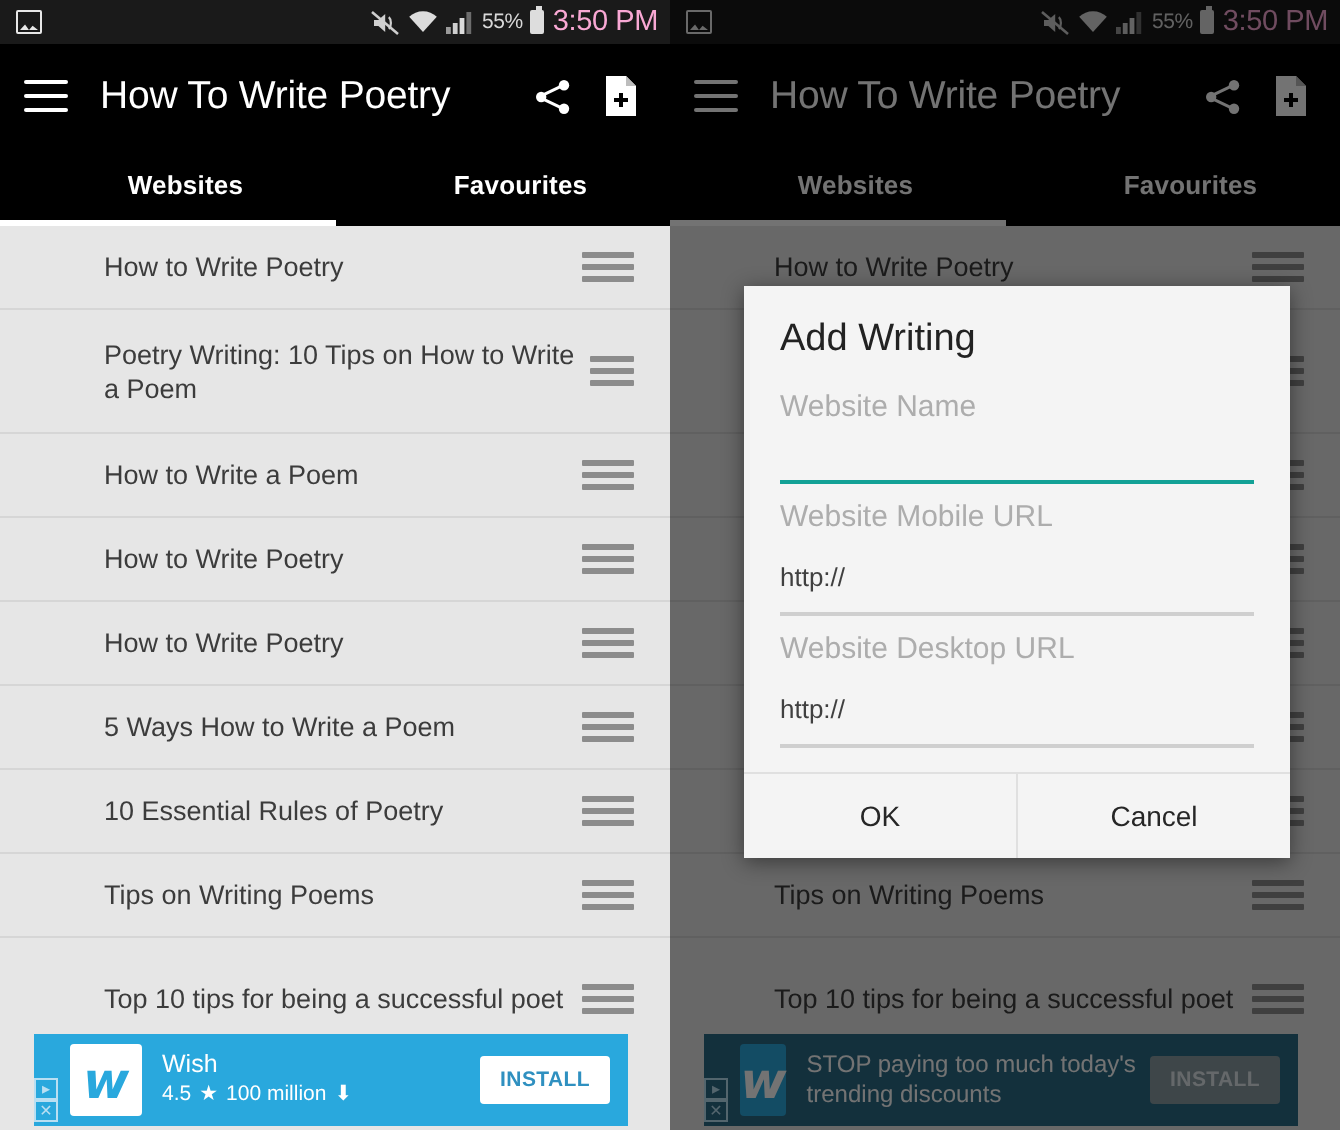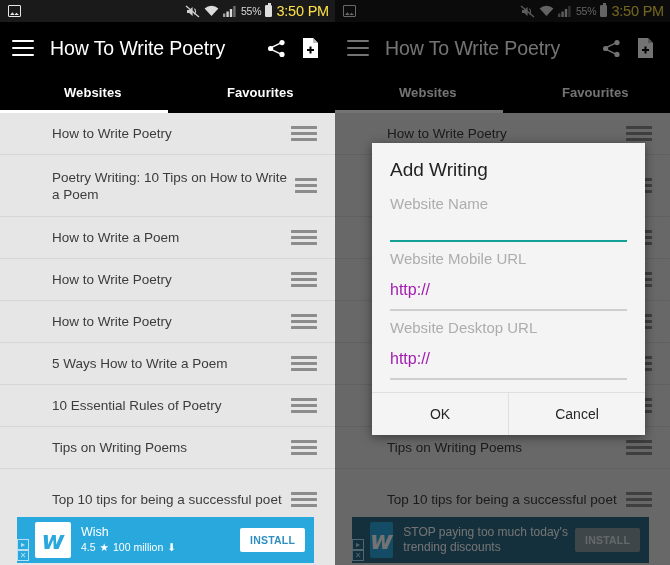--- a/index.html
+++ b/index.html
@@ -31,21 +31,21 @@
     clip-path: polygon(0 100%, 28% 30%, 50% 100%, 70% 46%, 100% 100%);
   }
   .sb-battery-pct { font-size: 10.5px; letter-spacing: -0.2px; color: #d8d8d8; }
   .sb-battery {
     width: 7px; height: 12px; border: 1.4px solid #dddddd; border-radius: 1px;
     position: relative; background: #dddddd;
   }
   .sb-battery::before {
     content: ""; position: absolute; top: -3px; left: 1.5px; width: 3px; height: 2px; background: #dddddd;
   }
-  .sb-time { font-size: 14.5px; color: #fde047; letter-spacing: -0.2px; }
+  .sb-time { font-size: 14.5px; color: #f9a8d4; letter-spacing: -0.2px; }
   .ic-wifi, .ic-signal, .ic-mute { display: block; }
 
   
   .appbar { height: 52px; background: #000000; display: flex; align-items: center; padding: 0 12px; }
   .hamburger { width: 22px; height: 16px; display: flex; flex-direction: column; justify-content: space-between; cursor: pointer; }
   .hamburger span { display: block; height: 2px; background: #ffffff; border-radius: 1px; }
   .app-title {
     color: #ffffff; font-size: 19.5px; font-weight: 500; margin-left: 16px; white-space: nowrap;
     letter-spacing: -0.1px;
   }
@@ -106,21 +106,21 @@
   
   .scrim { position: absolute; inset: 0; background: rgba(0,0,0,0.55); }
   .dialog {
     position: absolute; left: 37px; top: 143px; width: 273px;
     background: #f4f4f4; box-shadow: 0 2px 10px rgba(0,0,0,0.45);
     display: flex; flex-direction: column;
   }
   .dlg-title { font-size: 19px; color: #222222; padding: 16px 18px 6px 18px; }
   .dlg-field { padding: 0 18px; }
   .dlg-label { font-size: 15px; color: #adadad; padding-top: 8px; }
-  .dlg-value { font-size: 16px; color: #a21caf; padding-top: 14px; padding-bottom: 2px; min-height: 20px; }
+  .dlg-value { font-size: 13px; color: #404040; padding-top: 14px; padding-bottom: 2px; min-height: 20px; }
   .dlg-underline { height: 2px; background: #cfcfcf; margin-top: 8px; }
   .dlg-underline.focus { background: #13a196; }
   .dlg-actions { display: flex; border-top: 1px solid #e0e0e0; margin-top: 12px; }
   .dlg-btn {
     flex: 1; text-align: center; padding: 13px 0; font-size: 14px; color: #262626; cursor: pointer;
   }
   .dlg-btn + .dlg-btn { border-left: 1px solid #e0e0e0; }
 </style>
 </head>
 <body>

